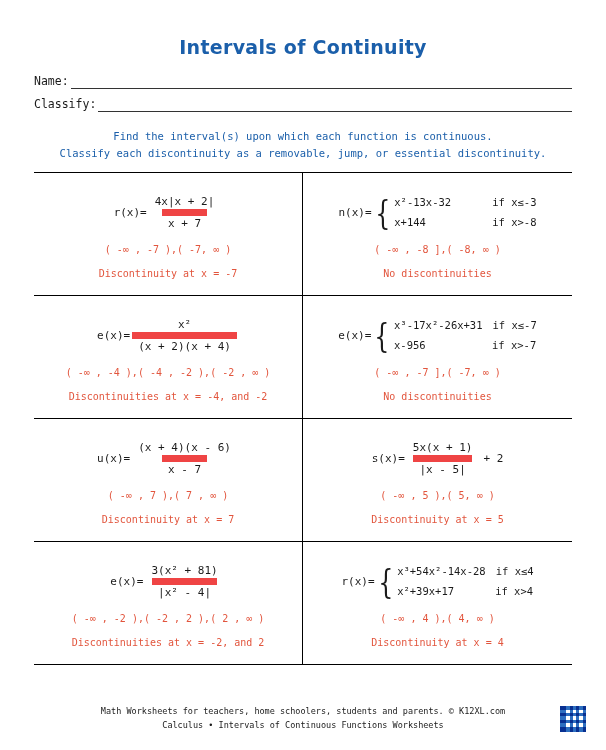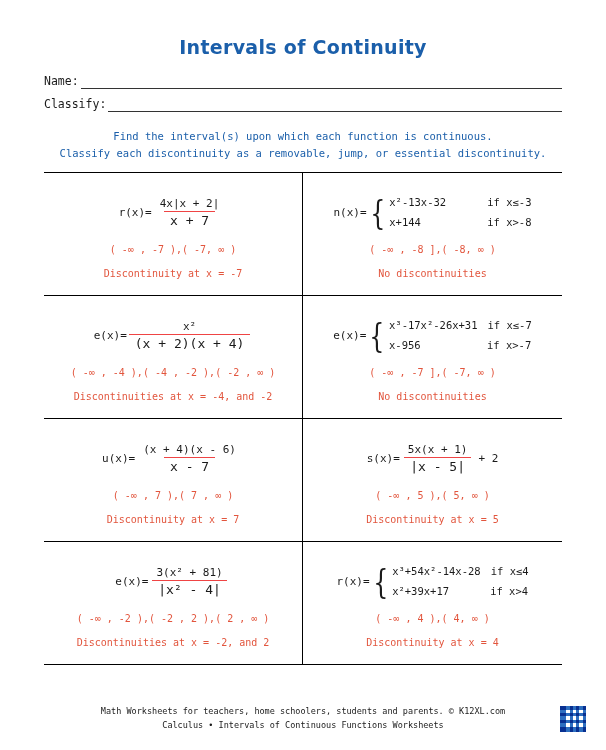--- a/index.html
+++ b/index.html
@@ -12,21 +12,21 @@
     background: #ffffff;
     font-family: "DejaVu Sans Mono", monospace;
     color: #1a1a1a;
     overflow: hidden;
   }
   .page {
     position: relative;
     width: 606px;
     height: 750px;
     box-sizing: border-box;
-    padding: 0 44px;
+    padding: 0 34px;
   }
   .title {
     text-align: center;
     color: #1b5faa;
     font-family: "DejaVu Sans", sans-serif;
     font-weight: bold;
     font-size: 19px;
     letter-spacing: 0.3px;
     padding-top: 36px;
     margin: 0 0 16px 0;
@@ -97,23 +97,23 @@
     flex-direction: column;
     align-items: center;
     margin: 0 2px;
   }
   .frac .num {
     padding: 0 6px 1px 6px;
     font-size: 11px;
     white-space: nowrap;
   }
   .frac .den {
-    border-top: 1px solid #ef4444;
+    border-top: 7px solid #ef4444;
     padding: 1px 6px 0 6px;
-    font-size: 13px;
+    font-size: 11px;
     white-space: nowrap;
   }
   .plus-tail {
     padding-left: 3px;
     font-size: 11px;
   }
   
   .piece {
     display: flex;
     align-items: center;

